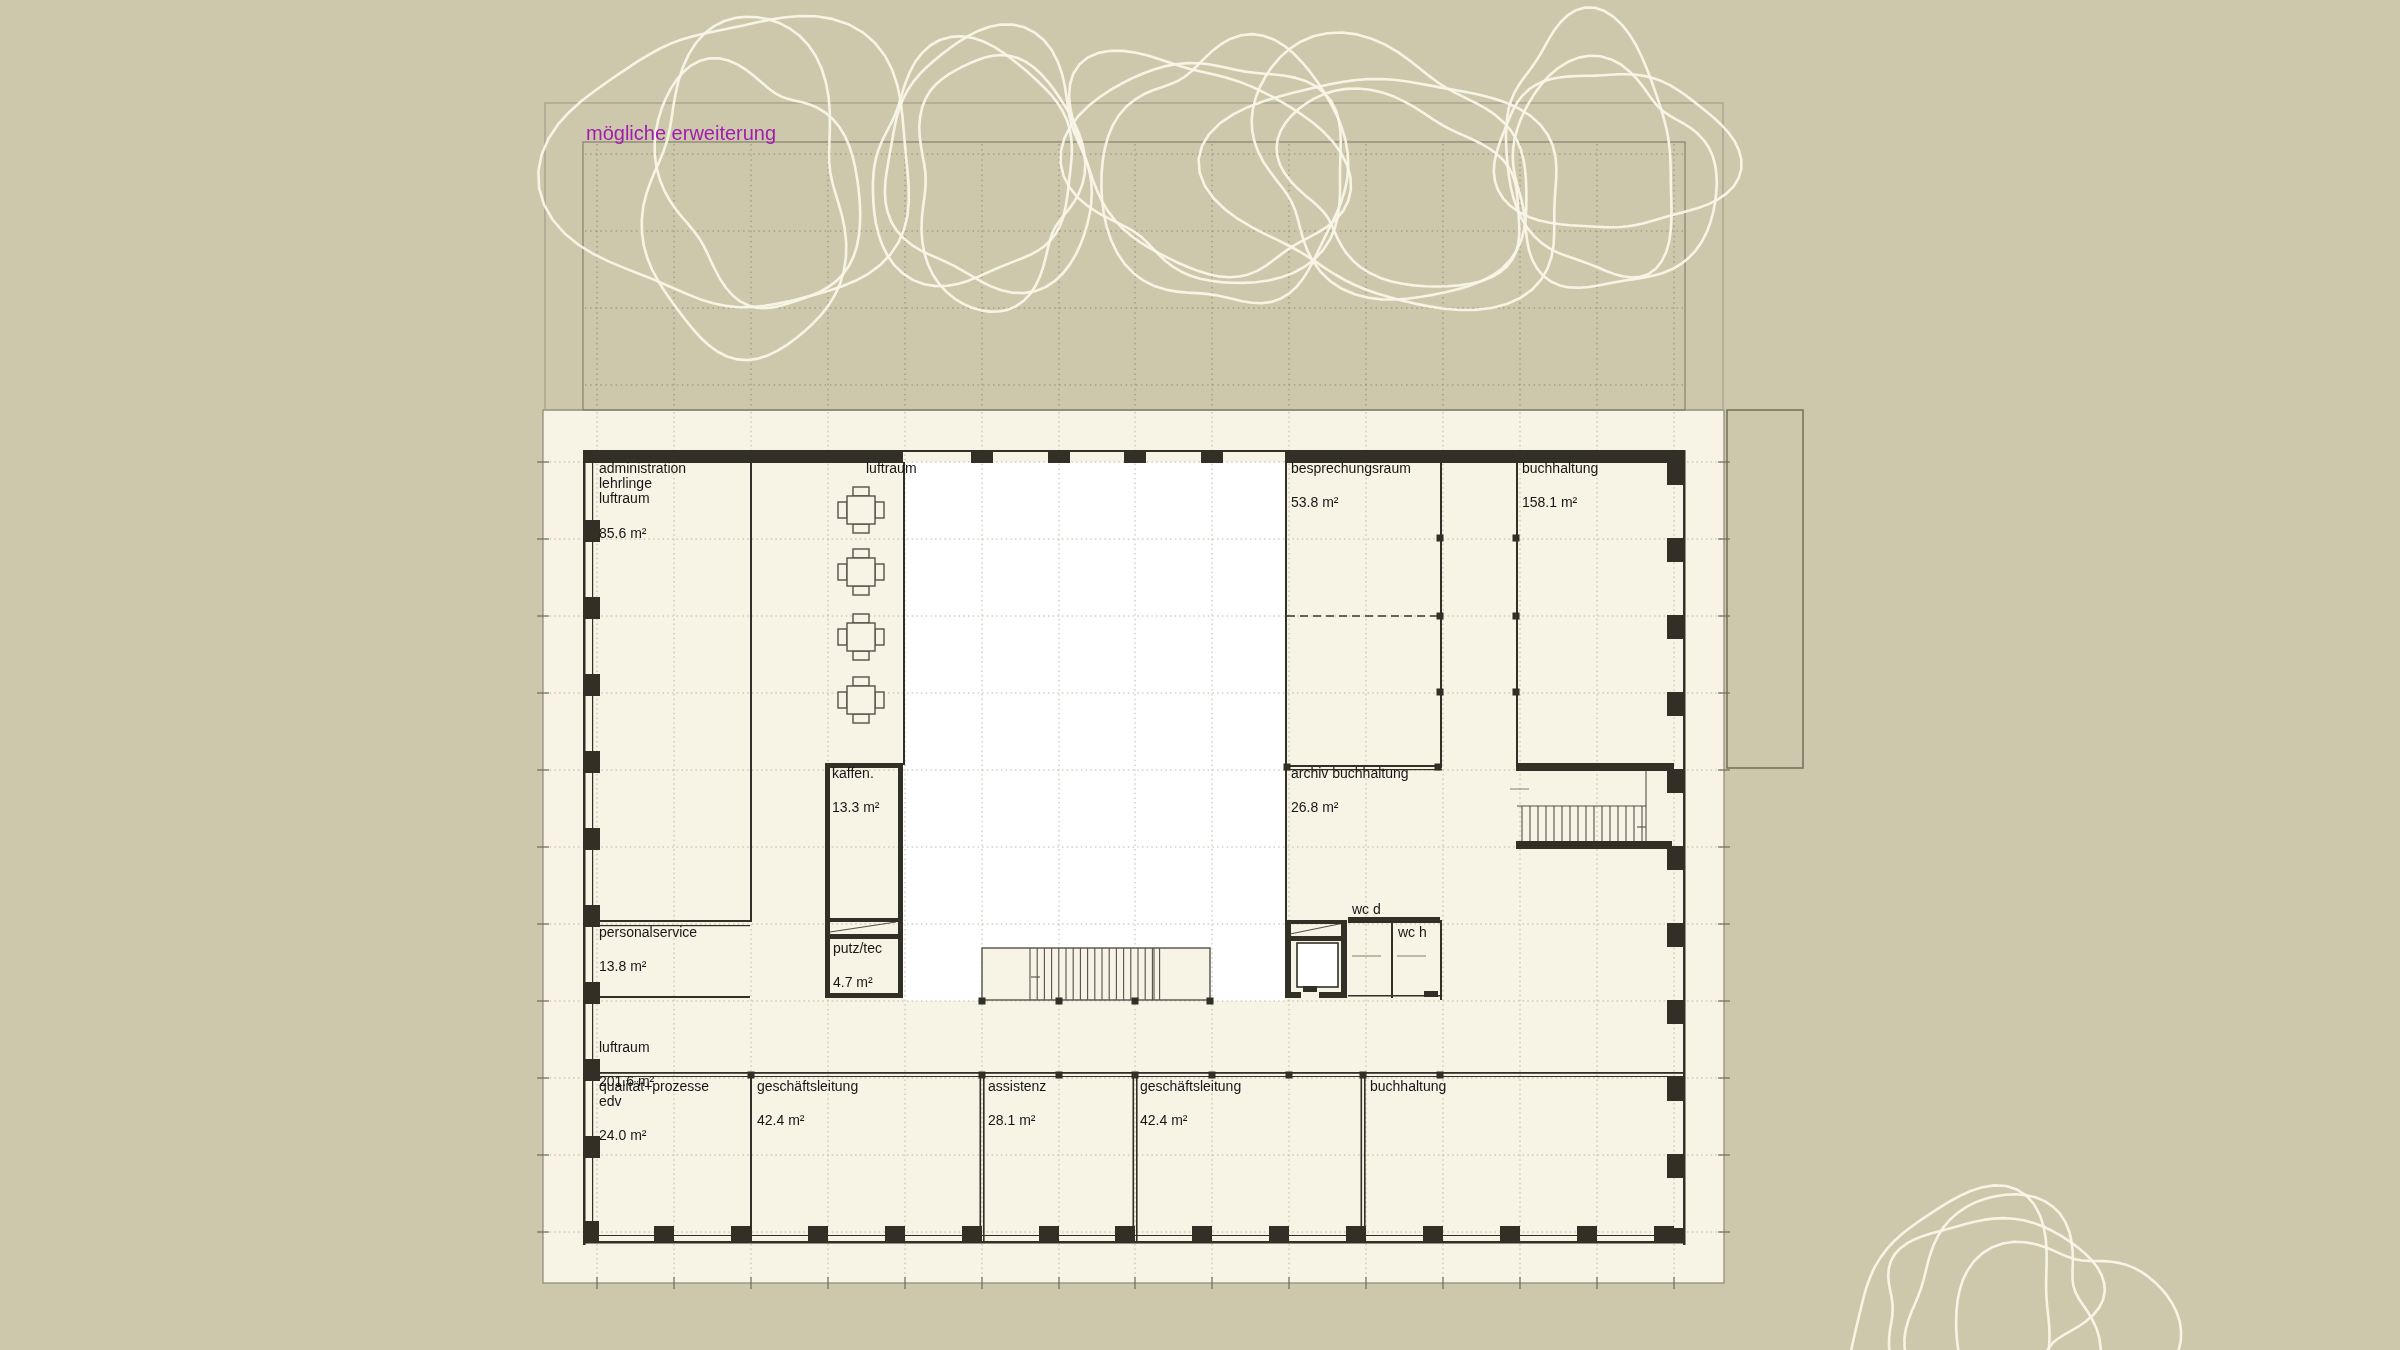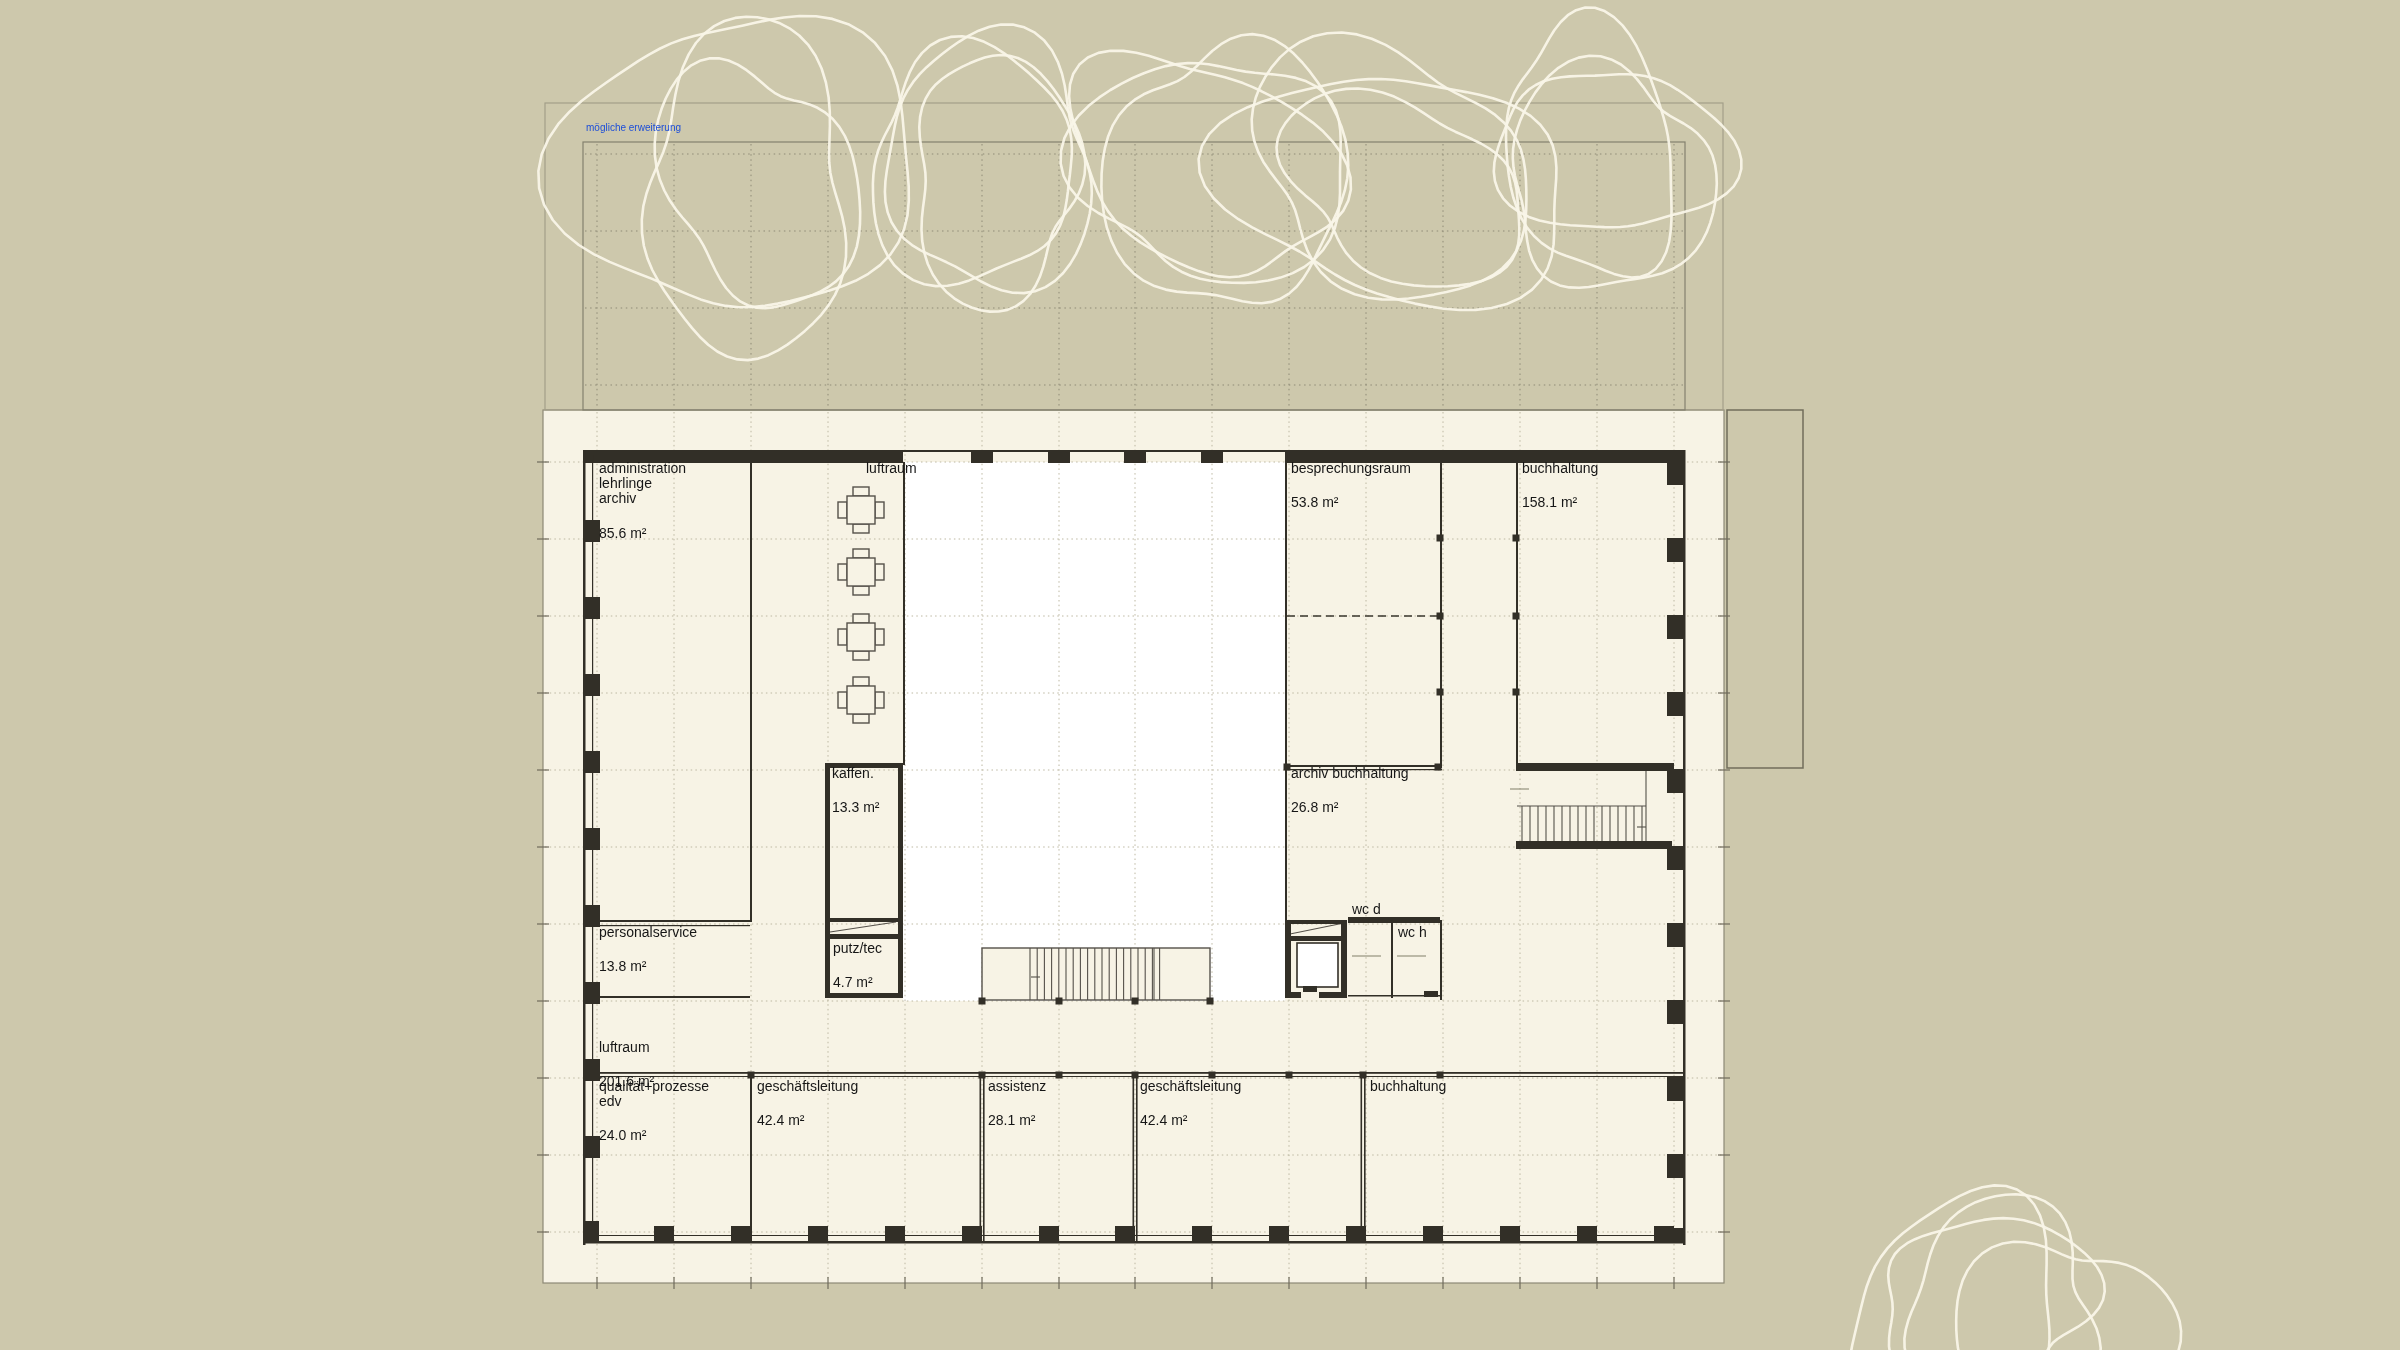--- a/index.html
+++ b/index.html
@@ -25,21 +25,21 @@
   .lt-gray   {stroke:#8d8975;stroke-width:1.1;fill:none;}
   .fix       {fill:#f7f3e5;stroke:#55514a;stroke-width:1.4;}
   .cab       {fill:#ffffff;stroke:#322f27;stroke-width:1.6;}
   .dashline  {stroke:#3a372e;stroke-width:1.5;stroke-dasharray:8 5;fill:none;}
   .tree      {fill:none;stroke:#f9f5e8;stroke-width:2.6;stroke-linejoin:round;opacity:.95;}
 
   
   .room-label{position:absolute;color:#161616;font-size:14px;line-height:15.2px;}
   .room-name{white-space:pre-line;}
   .room-area{margin-top:19px;}
-  #lbl-erweiterung{position:absolute;color:#1d4ed8;font-size:10px;}
+  #lbl-erweiterung{position:absolute;color:#a21caf;font-size:20px;}
 
   #lbl-erweiterung{left:586px;top:122px;}
   #lbl-administration{left:599px;top:461px;}
   #lbl-luftraum{left:866px;top:461px;}
   #lbl-besprechungsraum{left:1291px;top:461px;}
   #lbl-buchhaltung-og{left:1522px;top:461px;}
   #lbl-kaffen{left:832px;top:766px;}
   #lbl-archiv-buchhaltung{left:1291px;top:766px;}
   #lbl-personalservice{left:599px;top:925px;}
   #lbl-putz-tec{left:833px;top:941px;}
@@ -351,21 +351,21 @@
         <path d="M1985.8 1395.1L1980.1 1390.1L1974.6 1384.6L1969.7 1378.4L1965.5 1371.6L1962.1 1364.1L1959.6 1356.1L1957.9 1347.8L1956.9 1339.1L1956.3 1330.1L1956.2 1320.8L1956.5 1311.1L1957.5 1301.1L1959.5 1290.8L1962.7 1280.4L1967.5 1270.4L1974.0 1261.3L1982.3 1253.4L1991.9 1247.4L2002.7 1243.5L2013.9 1241.8L2025.1 1242.2L2035.8 1244.2L2045.5 1247.3L2054.2 1250.9L2061.9 1254.4L2069.0 1257.3L2075.6 1259.3L2082.1 1260.5L2088.9 1260.9L2096.0 1261.0L2103.5 1261.1L2111.3 1261.7L2119.2 1262.9L2127.0 1265.1L2134.5 1268.1L2141.7 1272.1L2148.6 1276.9L2155.1 1282.4L2161.3 1288.7L2167.1 1295.7L2172.3 1303.5L2176.6 1312.1L2179.7 1321.4L2181.1 1331.3L2180.7 1341.6L2178.2 1351.8L2173.7 1361.5L2167.3 1370.5L2159.5 1378.5L2150.8 1385.3L2141.7 1391.0L2132.7 1396.0L2124.2 1400.4L2116.1 1404.7L2108.5 1409.2L2101.2 1413.9L2093.8 1418.7L2086.2 1423.5L2078.1 1427.9L2069.6 1431.4L2060.8 1433.6L2051.9 1434.3L2043.3 1433.4L2035.1 1431.0L2027.6 1427.5L2020.7 1423.2L2014.5 1418.4L2008.7 1413.6L2003.1 1408.8L1997.4 1404.3L1991.7 1399.8L1985.8 1395.1Z" class="tree"></path>
         <path d="M1898.0 1443.3L1890.7 1437.7L1883.4 1432.2L1876.2 1426.7L1869.1 1420.6L1862.6 1413.7L1857.1 1405.8L1852.8 1396.9L1850.1 1387.1L1848.9 1376.7L1849.0 1366.1L1850.3 1355.5L1852.2 1345.2L1854.5 1335.2L1856.8 1325.4L1859.1 1315.8L1861.4 1306.1L1863.9 1296.2L1866.8 1286.2L1870.5 1276.2L1875.1 1266.4L1880.8 1257.1L1887.4 1248.4L1894.8 1240.5L1902.9 1233.3L1911.4 1226.7L1920.2 1220.4L1929.3 1214.3L1938.8 1208.1L1948.8 1202.0L1959.4 1196.1L1970.6 1191.0L1982.3 1187.2L1994.3 1185.4L2006.0 1186.0L2016.9 1189.5L2026.4 1195.7L2034.2 1204.5L2040.0 1215.3L2043.8 1227.4L2045.9 1240.0L2046.6 1252.5L2046.6 1264.3L2046.3 1275.3L2046.1 1285.3L2046.3 1294.5L2046.9 1303.3L2047.8 1311.9L2048.7 1320.6L2049.4 1329.6L2049.5 1338.8L2048.9 1348.2L2047.5 1357.8L2045.5 1367.6L2042.9 1377.5L2039.8 1387.7L2036.3 1398.3L2032.2 1409.2L2027.4 1420.5L2021.6 1431.9L2014.7 1443.2L2006.4 1453.6L1996.9 1462.7L1986.3 1469.8L1974.9 1474.5L1963.2 1476.5L1951.7 1475.8L1940.7 1472.8L1930.6 1468.0L1921.4 1462.1L1913.1 1455.7L1905.4 1449.3L1898.0 1443.3Z" class="tree"></path>
       </g>
   </svg>
 
   <div id="lbl-erweiterung">mögliche erweiterung</div>
 
   <div class="room-label" id="lbl-administration">
     <div class="room-name">administration
 lehrlinge
-archiv</div>
+luftraum</div>
     <div class="room-area">85.6 m²</div>
   </div>
   <div class="room-label" id="lbl-luftraum">
     <div class="room-name">luftraum</div>
   </div>
   <div class="room-label" id="lbl-besprechungsraum">
     <div class="room-name">besprechungsraum</div>
     <div class="room-area">53.8 m²</div>
   </div>
   <div class="room-label" id="lbl-buchhaltung-og">

